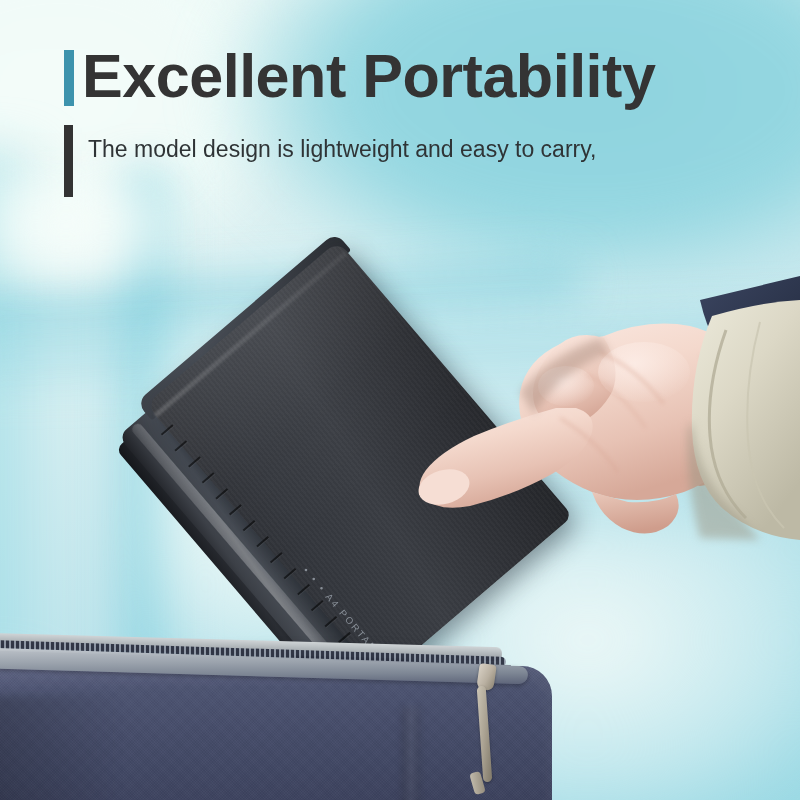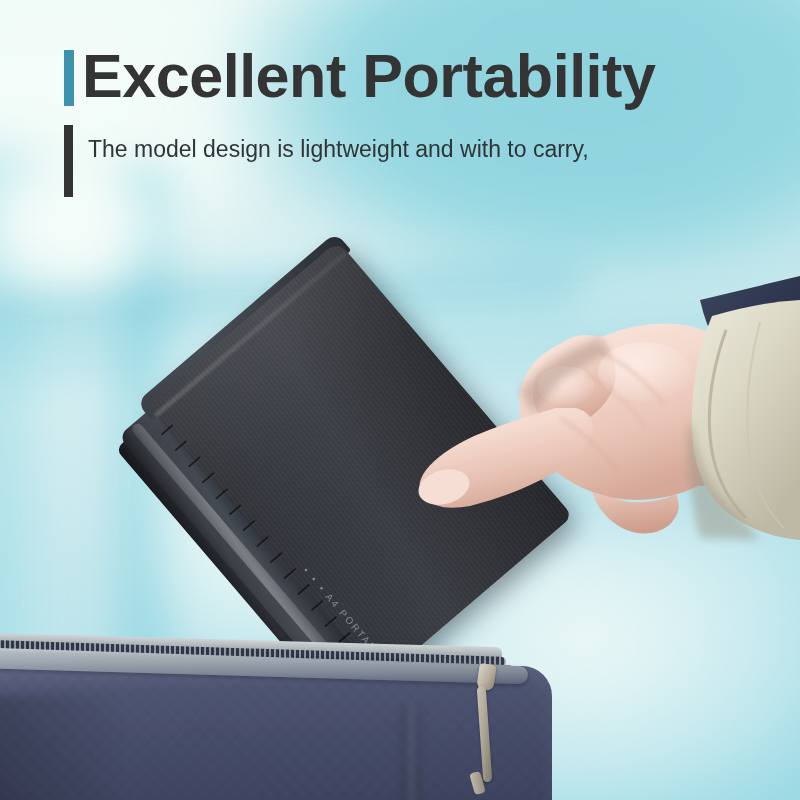--- a/index.html
+++ b/index.html
@@ -313,21 +313,21 @@
   <div class="pane-light-b"></div>
   <div class="pane-light-c"></div>
   <div class="pane-dark-bl"></div>
 
   <div class="headline-block">
     <div class="bar-title"></div>
     <div class="title">Excellent Portability</div>
 
     <div class="bar-sub"></div>
     <div class="subtitle">
-      <span>The model design is lightweight and with to carry,</span>
+      <span>The model design is lightweight and easy to carry,</span>
     </div>
   </div>
 
   <div class="printer-wrap">
     <div class="printer">
       <div class="pr-lip"></div>
       <div class="pr-side"></div>
       <div class="pr-side-hi"></div>
       <div class="pr-top"></div>
       <div class="pr-face">

